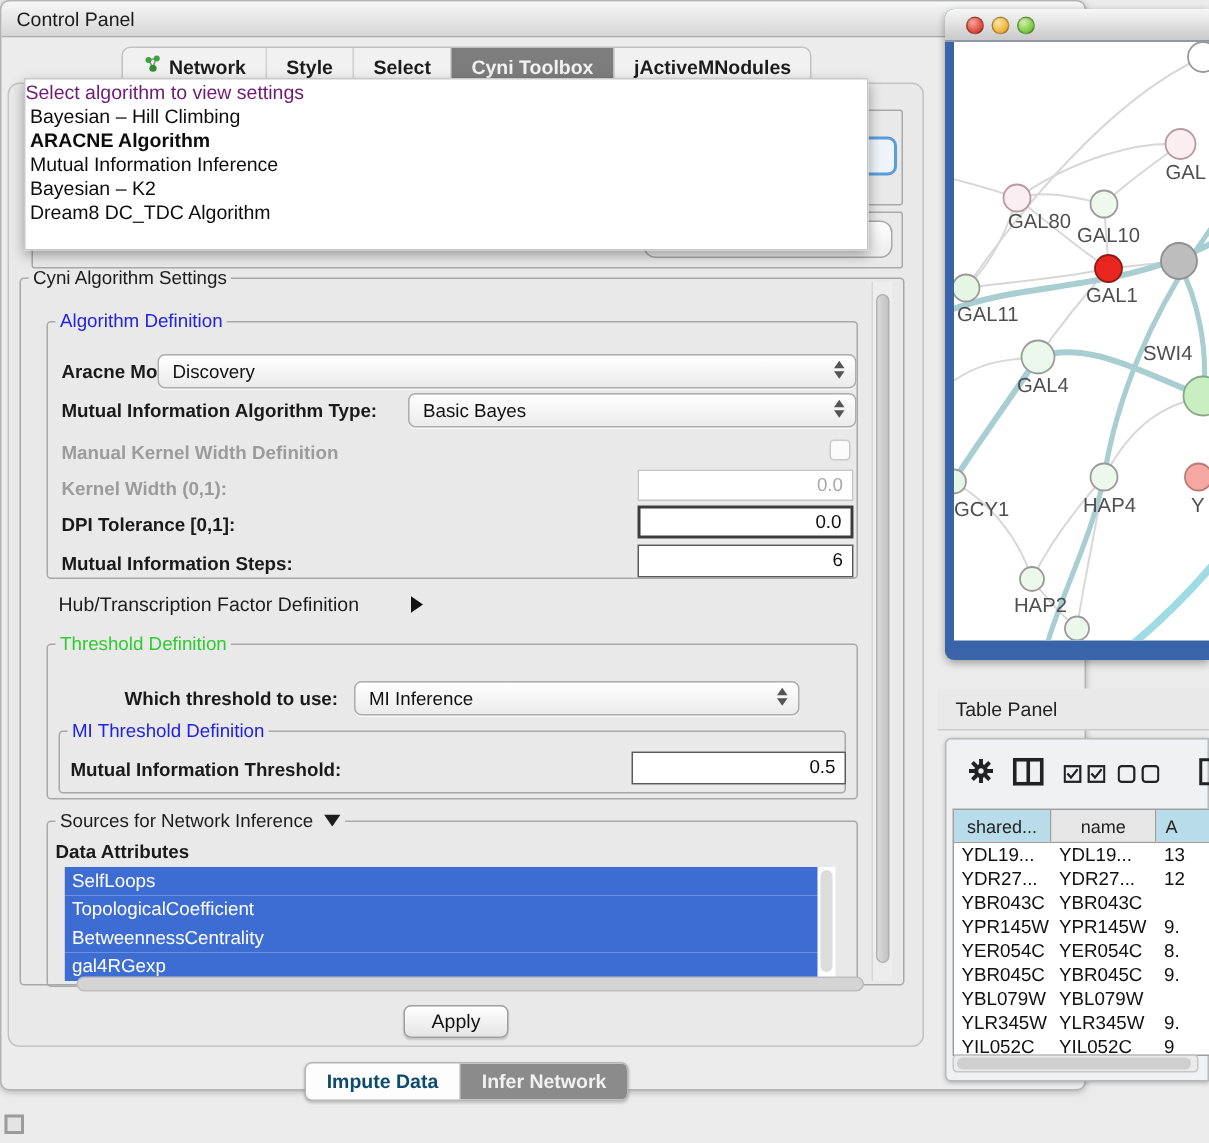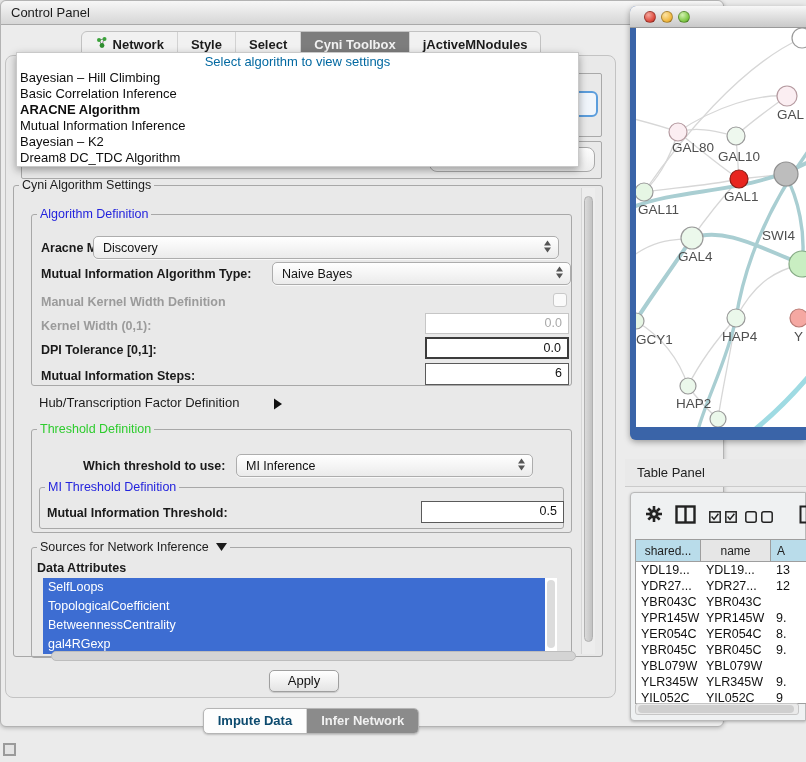--- a/index.html
+++ b/index.html
@@ -23,21 +23,21 @@
     border-left:1px solid #d2d2d2; display:flex; align-items:center; gap:5px; white-space:nowrap; }
   .tab:first-child { border-left:none; }
   .tab.active { background:#7d7d7d; color:#f2f2f2; }
 
   .content { position:absolute; left:4px; top:54px; width:611px; height:643px;
     background:#e9e9e9; border:1px solid #c3c3c3; border-radius:8px; }
 
   
   .popup { position:absolute; left:15px; top:51px; width:563px; height:115px; background:#ffffff;
     border:1px solid #c9c9c9; box-shadow:0 3px 8px rgba(0,0,0,.35); z-index:20; }
-  .popup-placeholder { height:17px; text-align:center; color:#0369a1; font-size:13px; line-height:17px; }
+  .popup-placeholder { height:17px; color:#701a75; font-size:13px; line-height:17px; }
   .popup-item { height:16px; line-height:16px; font-size:13px; color:#0d0d0d; padding-left:3px; white-space:nowrap; }
   .popup-item.selected { font-weight:700; }
 
   
   .frag-group { position:absolute; border:1px solid #a9a9a9; border-radius:2px; background:#e9e9e9; z-index:5; }
   .frag-combo-focus { position:absolute; border:2px solid #5b9ddc; border-radius:6px; background:#f0f5fb; z-index:6; }
   .frag-combo { position:absolute; border:1px solid #a9a9a9; border-radius:8px;
     background:linear-gradient(#fdfdfd,#ededed); z-index:6; }
 
   
@@ -177,51 +177,50 @@
     <div class="content"></div>
 
     <div class="frag-group" style="left:20px; top:72px; width:581px; height:64px;"></div>
     <div class="frag-combo-focus" style="left:420px; top:90px; width:177px; height:26px;"></div>
     <div class="frag-group" style="left:20px; top:140px; width:581px; height:38px;"></div>
     <div class="frag-combo" style="left:428px; top:146px; width:166px; height:25px;"></div>
 
     <div class="popup">
       <div class="popup-placeholder">Select algorithm to view settings</div>
       <div class="popup-item">Bayesian – Hill Climbing</div>
-      <div class="popup-item">Basic Correlation Inference</div>
       <div class="popup-item selected">ARACNE Algorithm</div>
       <div class="popup-item">Mutual Information Inference</div>
       <div class="popup-item">Bayesian – K2</div>
       <div class="popup-item">Dream8 DC_TDC Algorithm</div>
     </div>
 
     <div class="group" style="left:12px; top:184px; width:590px; height:472px;"></div>
     <span class="group-title t-dark" style="left:18px; top:177px;">Cyni Algorithm Settings</span>
 
     <div class="vtrack" style="left:580px; top:187px; width:14px; height:466px;">
       <div class="vthumb" style="left:2px; top:8px; width:9px; height:446px;"></div>
     </div>
 
     <div class="group" style="left:30px; top:213px; width:541px; height:172px;"></div>
     <span class="group-title t-blue" style="left:36px; top:206px;">Algorithm Definition</span>
 
     <span class="lbl" style="left:40px; top:240px;">Aracne Mode:</span>
-    <div class="combo" style="left:92px; top:235px; width:466px; height:23px;">
+    <div class="combo" style="left:104px; top:235px; width:466px; height:23px;">
       <span>Discovery</span>
       <span class="stepper">
         <svg width="9" height="14">
             <polygon points="4.5,1 8,6 1,6" fill="#555"></polygon>
             <polygon points="1,8 8,8 4.5,13" fill="#555"></polygon>
           </svg>
       </span>
     </div>
 
     <span class="lbl" style="left:40px; top:266px;">Mutual Information Algorithm Type:</span>
     <div class="combo" style="left:271px; top:261px; width:299px; height:23px;">
-      <span>Naive Bayes</span>
+      <span>Basic Bayes</span>
       <span class="stepper">
         <svg width="9" height="14">
             <polygon points="4.5,1 8,6 1,6" fill="#555"></polygon>
             <polygon points="1,8 8,8 4.5,13" fill="#555"></polygon>
           </svg>
       </span>
     </div>
 
     <span class="lbl dis" style="left:40px; top:294px;">Manual Kernel Width Definition</span>
     <span class="checkbox" style="left:552px; top:292px;"></span>

